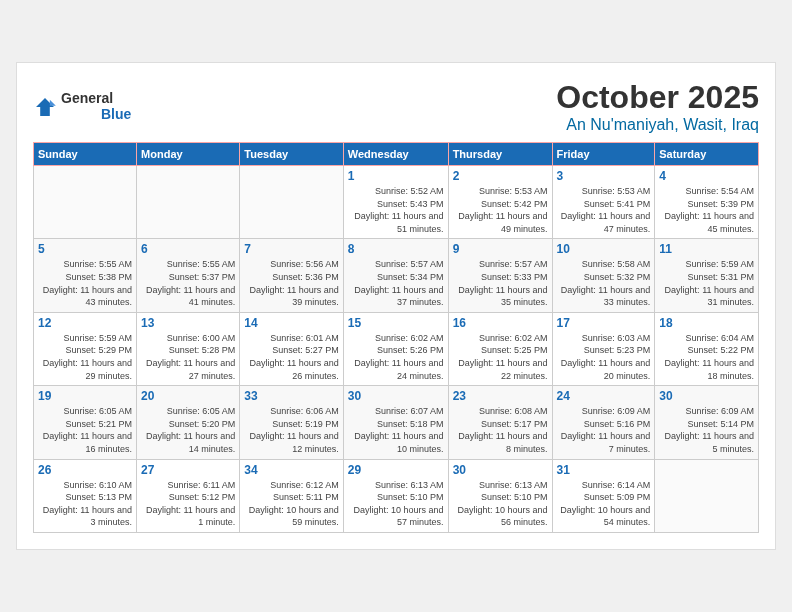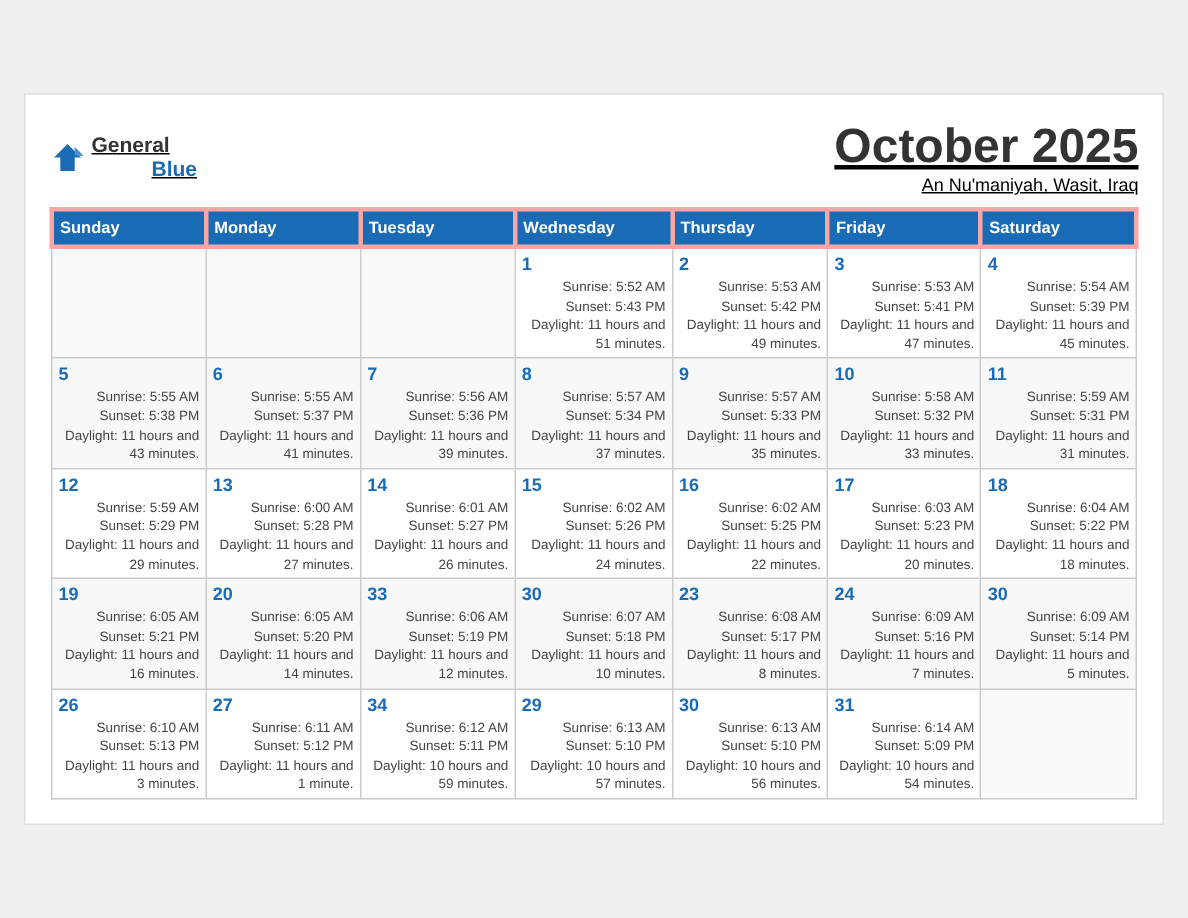--- a/index.html
+++ b/index.html
@@ -17,21 +17,20 @@
       width: 760px;
       background: white;
       padding: 16px;
       border: 1px solid #ddd;
     }
     .header-section {
       display: flex;
       justify-content: space-between;
       align-items: center;
       margin-bottom: 8px;
-      text-decoration: underline;
     }
     .logo {
       display: flex;
       align-items: center;
     }
     .logo-text {
       display: flex;
       flex-direction: column;
       font-weight: bold;
       font-size: 14px;
@@ -46,35 +45,35 @@
     }
     .title-section {
       text-align: right;
     }
     .month-title {
       font-size: 32px;
       font-weight: bold;
       color: #333;
     }
     .location {
-      font-size: 12px;
-      color: #000000;
+      font-size: 16px;
+      color: #0369a1;
     }
     .calendar-grid {
       width: 100%;
       border-collapse: collapse;
     }
     .calendar-grid th {
       background: #1a6bb5;
       color: white;
       padding: 5px 4px;
       font-size: 11px;
       font-weight: bold;
       text-align: left;
-      border: 3px solid #fca5a5;
+      border: 1px solid #fca5a5;
     }
     .calendar-grid td {
       border: 1px solid #ccc;
       vertical-align: top;
       padding: 3px 4px;
       width: 108px;
       min-height: 70px;
       font-size: 9.5px;
       color: #333;
       background: white;

